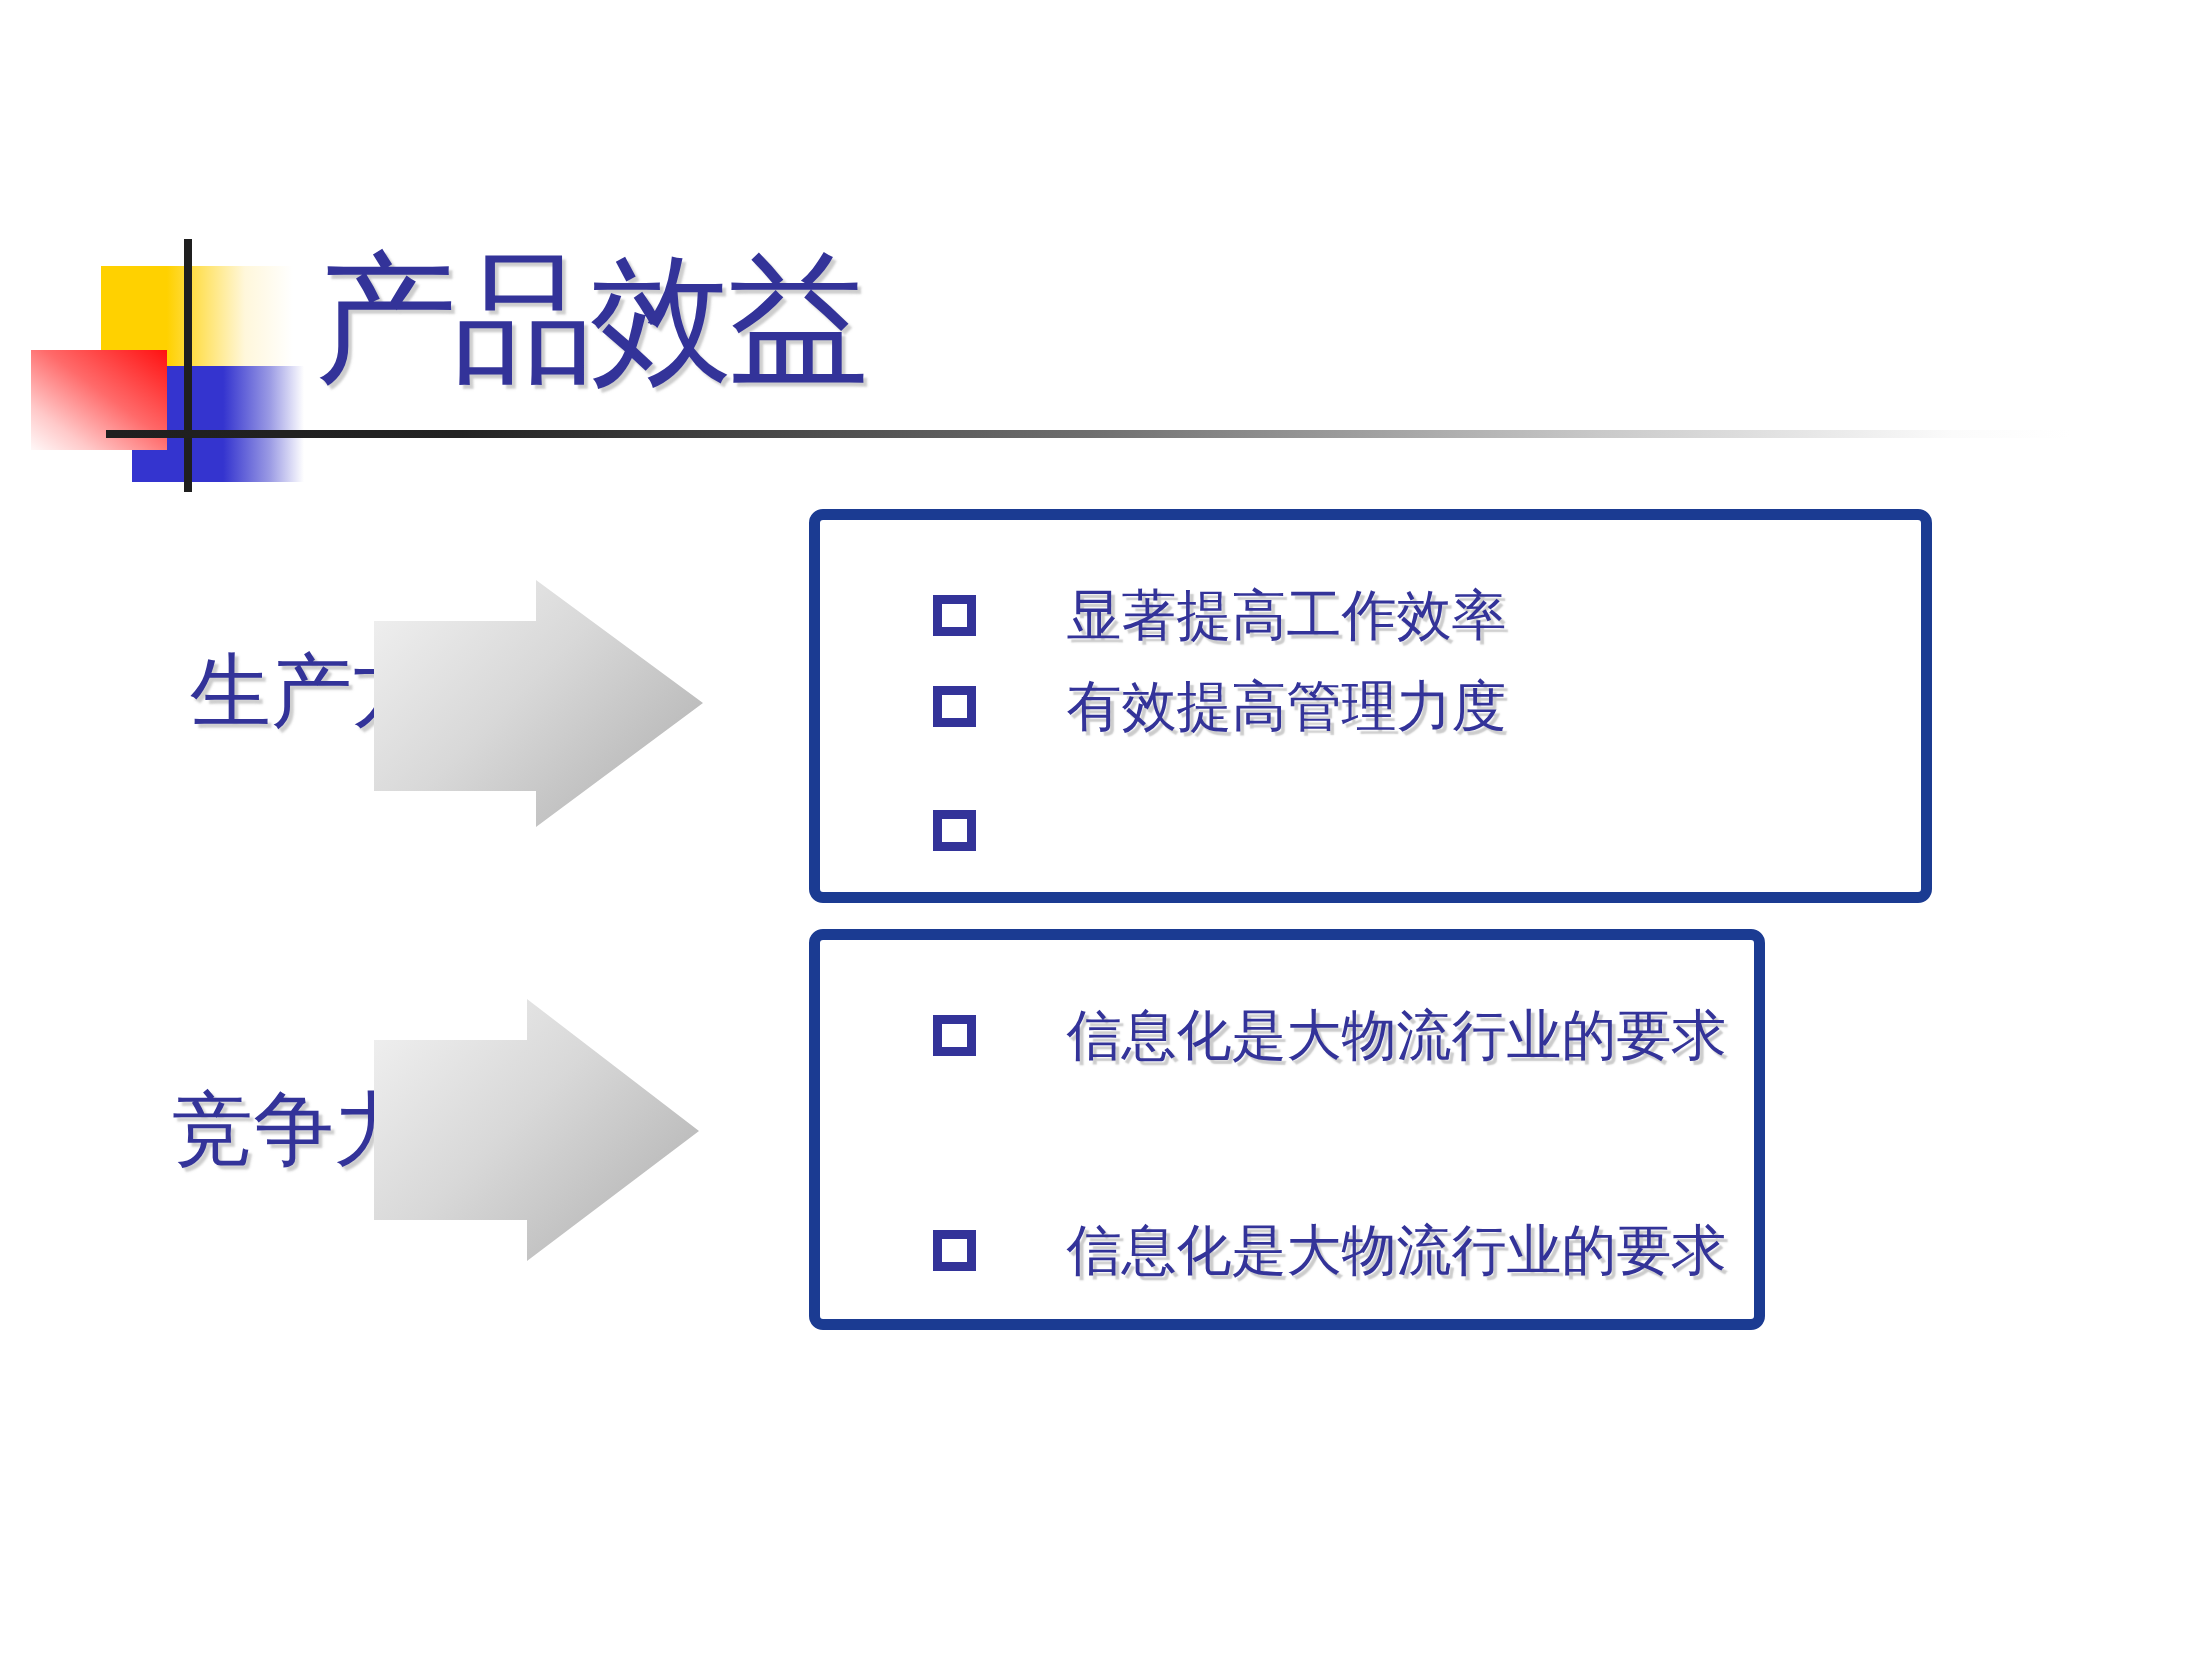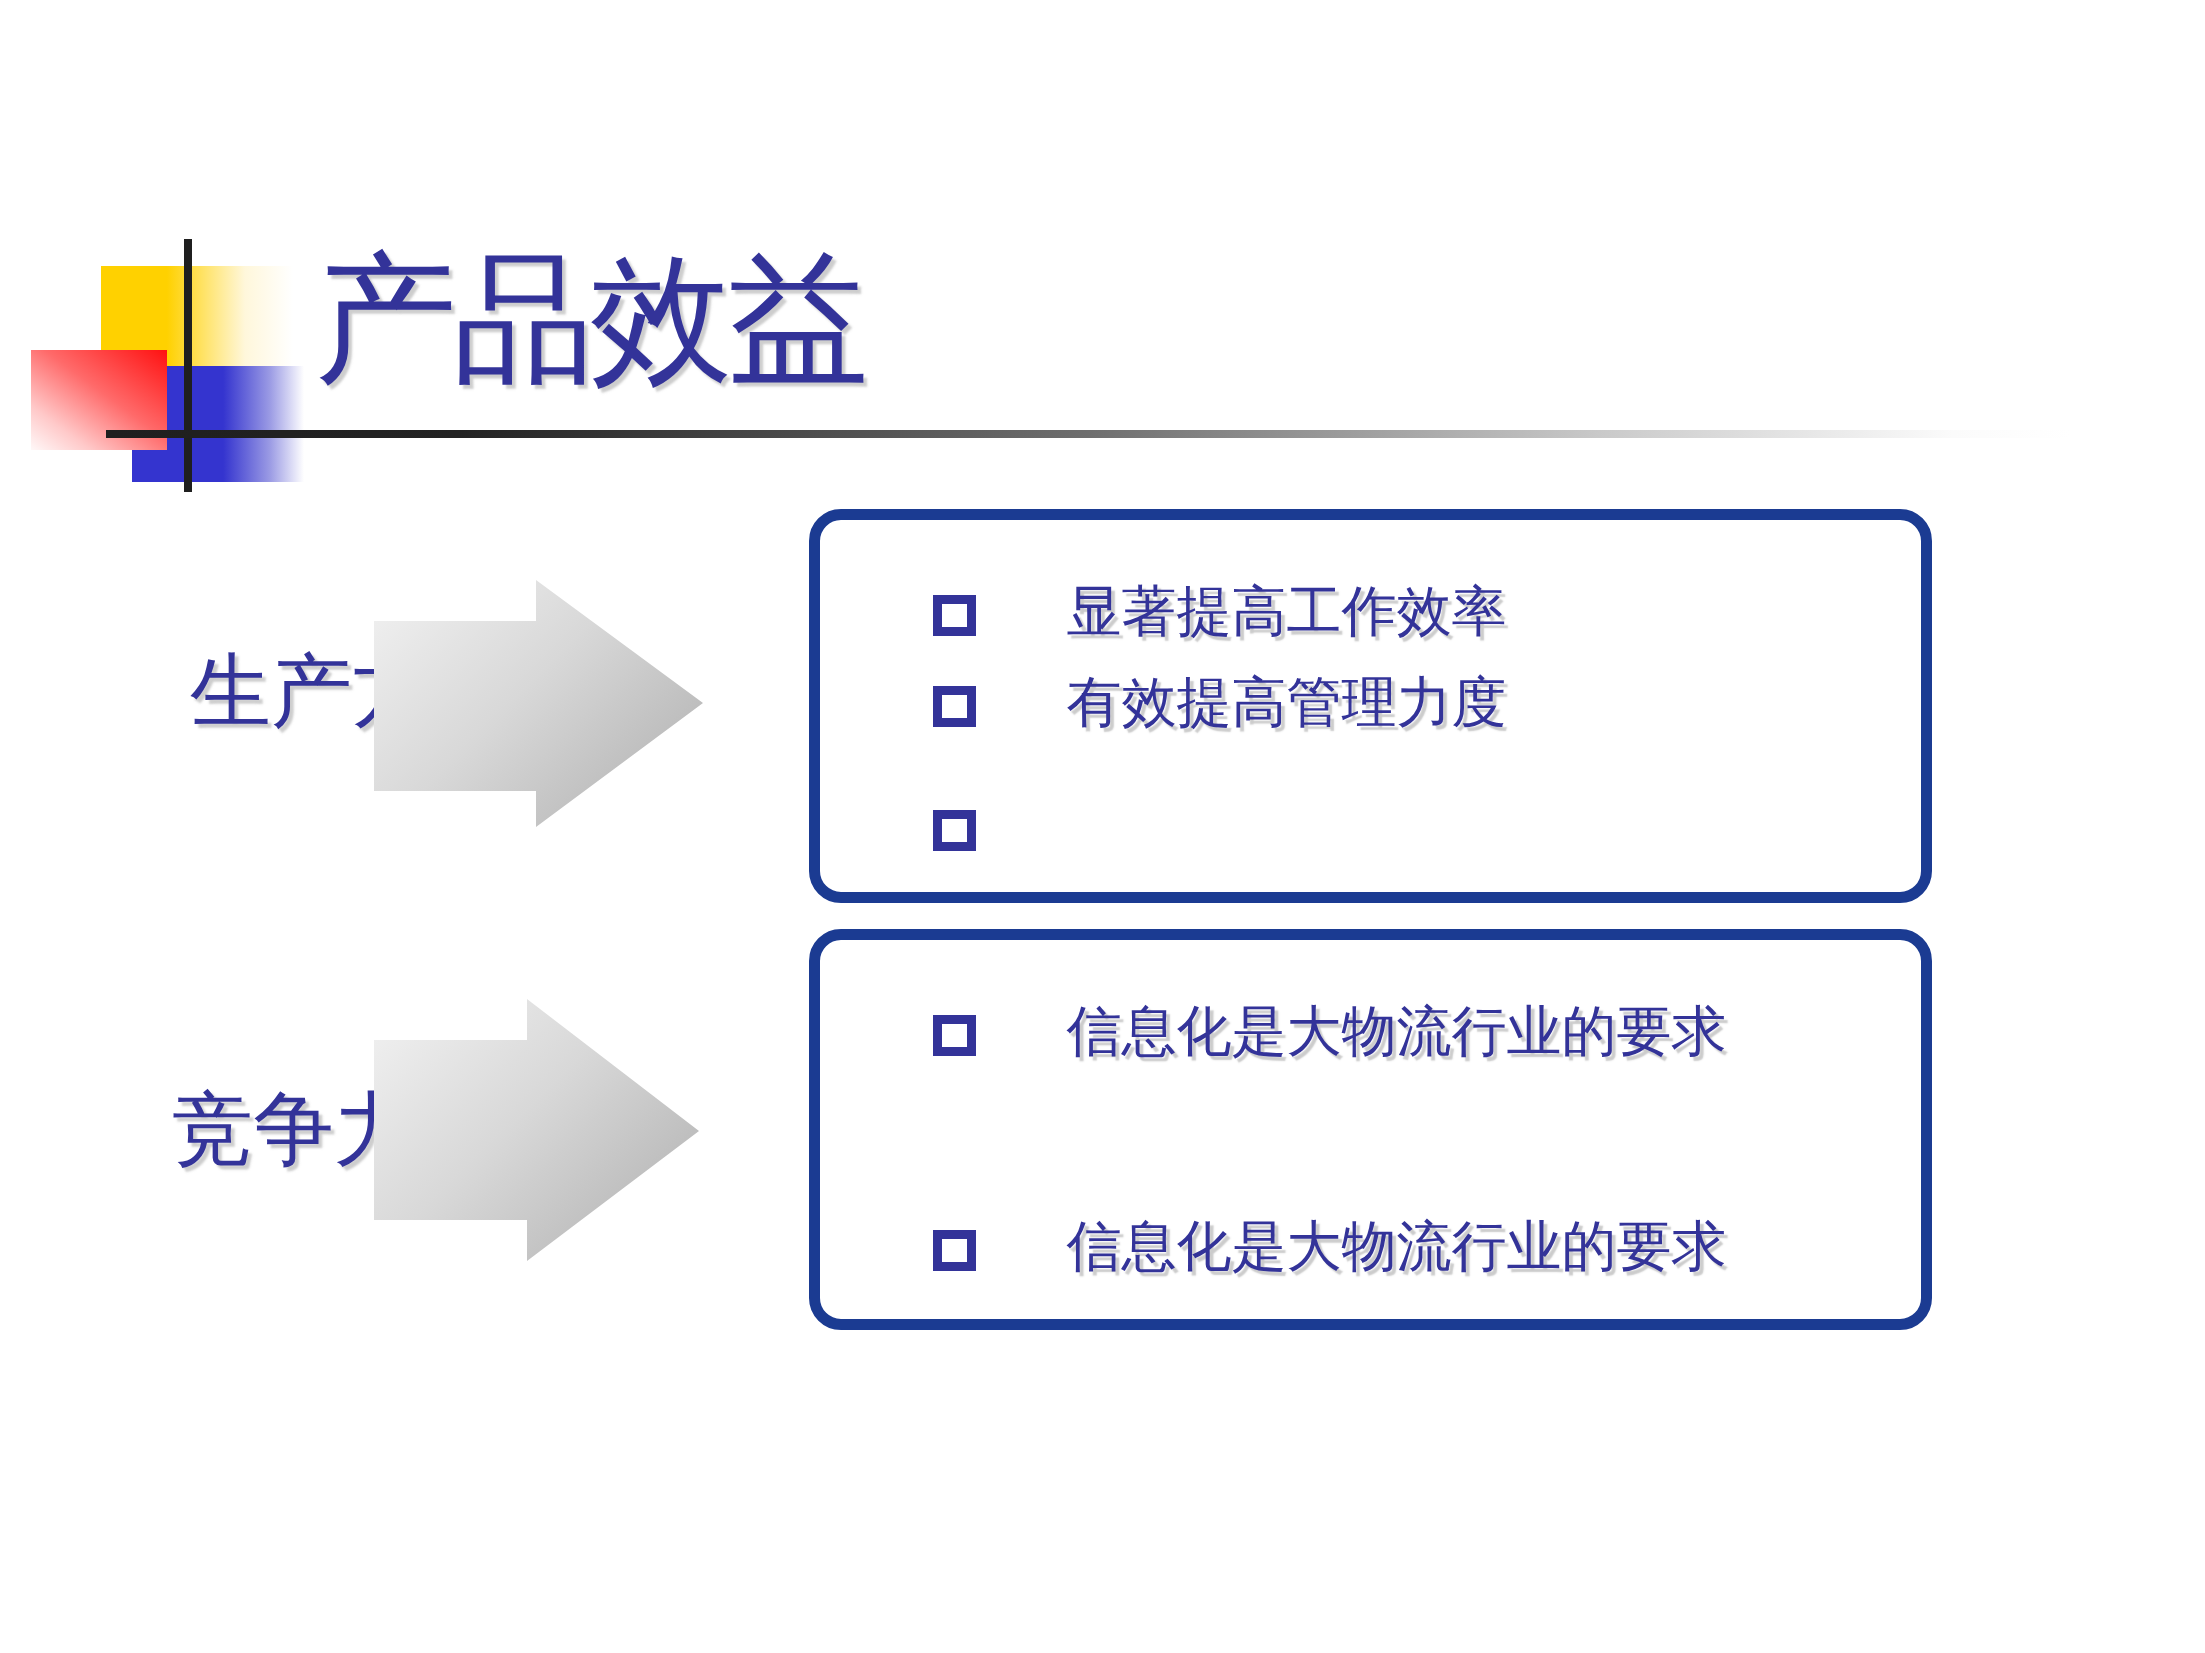--- a/index.html
+++ b/index.html
@@ -38,26 +38,25 @@
 
   
   .arrow{background:linear-gradient(135deg,#F2F2F2 0%,#D8D8D8 45%,#ADADAD 100%);}
   .arrow-1{left:374px;top:580px;width:329px;height:247px;
     clip-path:polygon(0px 41px,162px 41px,162px 0px,329px 123px,162px 247px,162px 211px,0px 211px);}
   .arrow-2{left:374px;top:999px;width:325px;height:262px;
     clip-path:polygon(0px 41px,153px 41px,153px 0px,325px 132px,153px 262px,153px 221px,0px 221px);}
 
   
   .box{
-    background:#ffffff;border:11.5px solid #1B3B92;border-radius:32px;
+    background:#ffffff;border:11.5px solid #1B3B92;border-radius:14px;
     box-sizing:border-box;
-    font-family:Liberation Mono, monospace;
   }
   .box-1{left:809px;top:509px;width:1123px;height:394px;}
-  .box-2{left:809px;top:929px;width:1123px;height:401px;}
+  .box-2{left:809px;top:929px;width:956px;height:401px;}
 
   
   .row{position:absolute;left:113px;height:69px;display:flex;align-items:center;white-space:nowrap;}
   .row-a{top:61px;} .row-b{top:152px;} .row-c{top:276px;}
   .bullet{
     width:24.5px;height:23px;border:9.2px solid #333399;background:#ffffff;
     margin-right:91px;flex:0 0 auto;
   }
   .item-text{
     color:#333399;font-size:55px;line-height:1.0;

